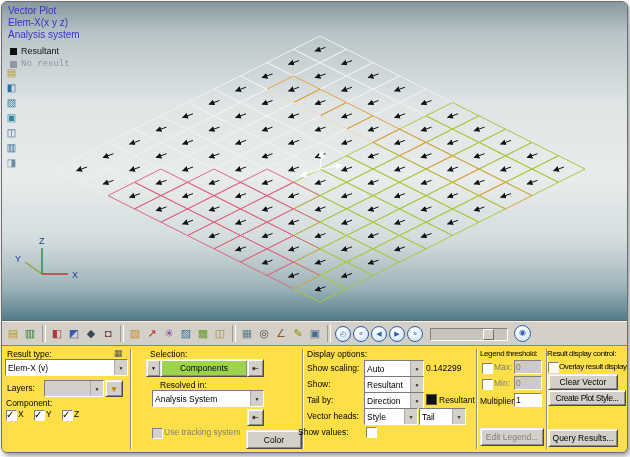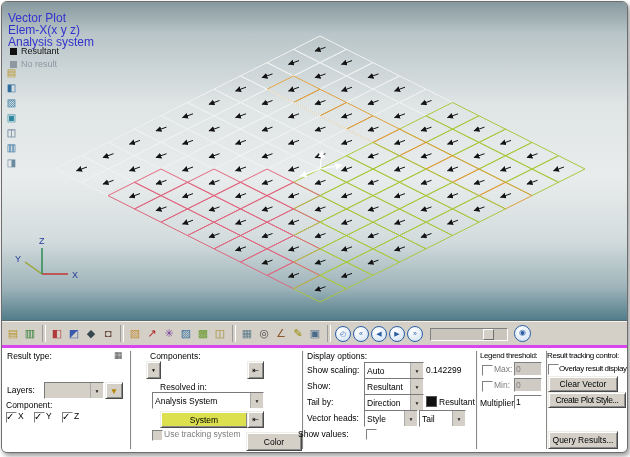--- a/index.html
+++ b/index.html
@@ -2,38 +2,38 @@
 <html><head>
 <meta charset="utf-8">
 <style>
   html,body{margin:0;padding:0}
   body{width:630px;height:457px;background:#fff;font-family:"Liberation Sans",sans-serif;position:relative;overflow:hidden}
   .window{position:absolute;left:1px;top:1px;width:625px;height:450px;border:1px solid #6e6e6e;border-radius:6px;
           box-shadow:2px 3px 5px rgba(0,0,0,.4);overflow:hidden;background:#d4d0c8}
   
   .viewport{position:absolute;left:0;top:0;right:0;height:318px;
     background:linear-gradient(180deg,#87999f 0%,#b9c5c8 10%,#dfe4e5 32%,#e9ecec 55%,#d3dcdd 75%,#9db3b9 90%,#527c8a 100%)}
-  .anno{position:absolute;left:6px;top:10px;font-size:12px;line-height:12px;white-space:nowrap}
+  .anno{position:absolute;left:6px;top:3px;font-size:10px;line-height:12px;white-space:nowrap}
   .legrow{position:absolute;left:8px;font-size:9px;display:flex;align-items:center;gap:4px;white-space:nowrap}
   .sq{width:7px;height:7px;display:inline-block}
   #left-toolbar{position:absolute;left:3px;top:64px;display:flex;flex-direction:column;gap:2px}
   .ltool{width:13px;height:13px;font-size:10px;line-height:13px;text-align:center}
   
   .toolbar{position:absolute;left:0;right:0;top:318px;height:25px;background:#d4d0c8;border-top:1px solid #5a6b70;
            box-shadow:inset 0 1px 0 #f4f2ee;display:flex;align-items:center;padding-left:3px}
   .ticon{width:16px;height:17px;margin-right:1px;font-size:11px;line-height:17px;text-align:center}
   .tsep{width:2px;height:17px;border-left:1px solid #9a9a9a;border-right:1px solid #fff;margin:0 3px}
   .pb{width:14px;height:14px;border-radius:50%;border:1px solid #2a5fa5;color:#2a5fa5;font-size:7px;line-height:13px;
       text-align:center;background:radial-gradient(circle at 35% 30%,#fff,#cfe0f4);margin:0 1px}
   .slider{position:absolute;left:428px;top:7px;width:76px;height:11px;border:1px solid;border-color:#808080 #fff #fff #808080;background:#c9c5bd}
   .thumb{position:absolute;left:52px;top:0;width:9px;height:9px;background:#d4d0c8;border:1px solid;border-color:#fff #6e6e6e #6e6e6e #fff}
   .endbtn{position:absolute;left:512px;top:4px;width:15px;height:15px;border-radius:50%;border:1px solid #2a5fa5;color:#2a5fa5;
           font-size:8px;line-height:14px;text-align:center;background:radial-gradient(circle at 35% 30%,#fff,#cfe0f4)}
   
-  .panel{position:absolute;left:0;right:0;top:343px;bottom:0;background:#ffffff;border-top:3px solid #d946ef;font-size:8.5px}
+  .panel{position:absolute;left:0;right:0;top:343px;bottom:0;background:#fde047;border-top:1px solid #d946ef;font-size:8.5px}
   .vsep{position:absolute;top:3px;bottom:3px;width:0;border-left:1px solid #8a8a8a;border-right:1px solid #f8f6f2}
   .lbl{position:absolute;white-space:nowrap;color:#000}
   .lbl.dis{color:#7d7d7d}
   .tight{letter-spacing:-0.4px;font-size:8px}
   .combo{position:absolute;height:15px;background:#fff;border:1px solid;border-color:#7a7a7a #fff #fff #7a7a7a;
          display:flex;align-items:center;font-size:8.5px}
   .combo .val{flex:1;padding:0 2px;white-space:nowrap;overflow:hidden}
   .combo .car{width:12px;align-self:stretch;background:#d4d0c8;border-left:1px solid #aaa;display:flex;align-items:center;
               justify-content:center;font-size:5px;color:#222}
   .combo.dis{background:#d4d0c8}
@@ -284,21 +284,21 @@
       <div>Elem-X(x y z)</div>
       <div>Analysis system</div>
     </div>
 
     <div class="legrow" style="top:44px">
       <span class="sq" style="background: rgb(17, 17, 17);"></span>
       <span style="color: rgb(17, 17, 17);">Resultant</span>
     </div>
     <div class="legrow" style="top:57px">
       <span class="sq" style="background: rgb(141, 152, 160);"></span>
-      <span style="color: rgb(141, 152, 160);">No result</span>
+      <span style="color: rgb(141, 152, 160); font-family: Liberation Mono, monospace;">No result</span>
     </div>
 
     <div id="left-toolbar">
         <span class="ltool" style="color: rgb(184, 150, 46);">▤</span>
         <span class="ltool" style="color: rgb(46, 109, 157);">◧</span>
         <span class="ltool" style="color: rgb(58, 125, 160);">▨</span>
         <span class="ltool" style="color: rgb(46, 134, 160);">▣</span>
         <span class="ltool" style="color: rgb(74, 106, 138);">◫</span>
         <span class="ltool" style="color: rgb(46, 109, 157);">▥</span>
         <span class="ltool" style="color: rgb(106, 138, 160);">◨</span>
@@ -341,43 +341,47 @@
   </div>
 
   <div class="panel">
     <span class="vsep" style="left:128px"></span>
     <span class="vsep" style="left:300px"></span>
     <span class="vsep" style="left:474px"></span>
     <span class="vsep" style="left:544px"></span>
 
     <span class="lbl" style="left:5px;top:3px">Result type:</span>
     <span class="micro" style="left:112px;top:2px;color:#555">▦</span>
+    <div class="combo" style="left:3px;top:13px;width:121px">
+      <span class="val">Elem-X (v)</span>
+      <span class="car">▼</span>
+    </div>
     <span class="lbl" style="left:5px;top:37px">Layers:</span>
     <div class="combo dis" style="left:42px;top:34px;width:58px">
       <span class="val"></span>
       <span class="car">▼</span>
     </div>
     <div class="b3" style="left:103px;top:34px;width:16px;height:15px;color:#b8860b">▼</div>
     <span class="lbl" style="left:4px;top:52px">Component:</span>
     <span class="cb checked" style="left:4px;top:64px"></span>
     <span class="lbl" style="left:16px;top:63px">X</span>
     <span class="cb checked" style="left:32px;top:64px"></span>
     <span class="lbl" style="left:44px;top:63px">Y</span>
     <span class="cb checked" style="left:60px;top:64px"></span>
     <span class="lbl" style="left:72px;top:63px">Z</span>
 
-    <span class="lbl" style="left:148px;top:3px">Components:</span>
+    <span class="lbl" style="left:148px;top:3px">Selection:</span>
     <div class="b3" style="left:144px;top:13px;width:13px;height:16px;font-size:5px">▼</div>
+    <div class="b3 green" style="left:158px;top:13px;width:86px;height:16px">Components</div>
     <div class="b3" style="left:245px;top:13px;width:15px;height:16px;font-size:8px">⇤</div>
     <span class="lbl" style="left:158px;top:34px">Resolved in:</span>
     <div class="combo" style="left:150px;top:44px;width:110px">
       <span class="val">Analysis System</span>
       <span class="car">▼</span>
     </div>
-    <div class="b3 yellow" style="left:158px;top:63px;width:86px;height:15px">System</div>
     <div class="b3" style="left:245px;top:63px;width:15px;height:15px;font-size:8px">⇤</div>
     <span class="cb disabled" style="left:150px;top:82px"></span>
     <span class="lbl dis" style="left:162px;top:81px">Use tracking system</span>
     <div class="b3" style="left:244px;top:84px;width:54px;height:17px">Color</div>
 
     <span class="lbl" style="left:305px;top:3px">Display options:</span>
     <span class="lbl" style="left:305px;top:17px">Show scaling:</span>
     <div class="combo" style="left:362px;top:14px;width:58px">
       <span class="val">Auto</span>
       <span class="car">▼</span>
@@ -409,21 +413,22 @@
 
     <span class="lbl tight" style="left:478px;top:3px">Legend threshold:</span>
     <span class="cb" style="left:480px;top:17px"></span>
     <span class="lbl dis" style="left:492px;top:16px">Max:</span>
     <input class="tin dis" style="left: 512px; top: 14px; width: 24px;" readonly="" value="0">
     <span class="cb" style="left:480px;top:33px"></span>
     <span class="lbl dis" style="left:492px;top:32px">Min:</span>
     <input class="tin dis" style="left: 512px; top: 30px; width: 24px;" readonly="" value="0">
     <span class="lbl" style="left:478px;top:50px">Multiplier:</span>
     <input class="tin" style="left: 512px; top: 47px; width: 24px;" value="1">
-
-    <span class="lbl tight" style="left:545px;top:3px">Result tracking control:</span>
+    <div class="b3 dis" style="left:478px;top:82px;width:62px;height:16px">Edit Legend...</div>
+
+    <span class="lbl tight" style="left:545px;top:3px">Result display control:</span>
     <span class="cb" style="left:546px;top:16px"></span>
     <span class="lbl tight" style="left:557px;top:16px">Overlay result display</span>
     <div class="b3" style="left:546px;top:28px;width:68px;height:14px">Clear Vector</div>
     <div class="b3 tight" style="left:546px;top:44px;width:76px;height:14px">Create Plot Style...</div>
     <div class="b3" style="left:546px;top:83px;width:68px;height:16px">Query Results...</div>
   </div>
 </div>
 
 </body></html>

